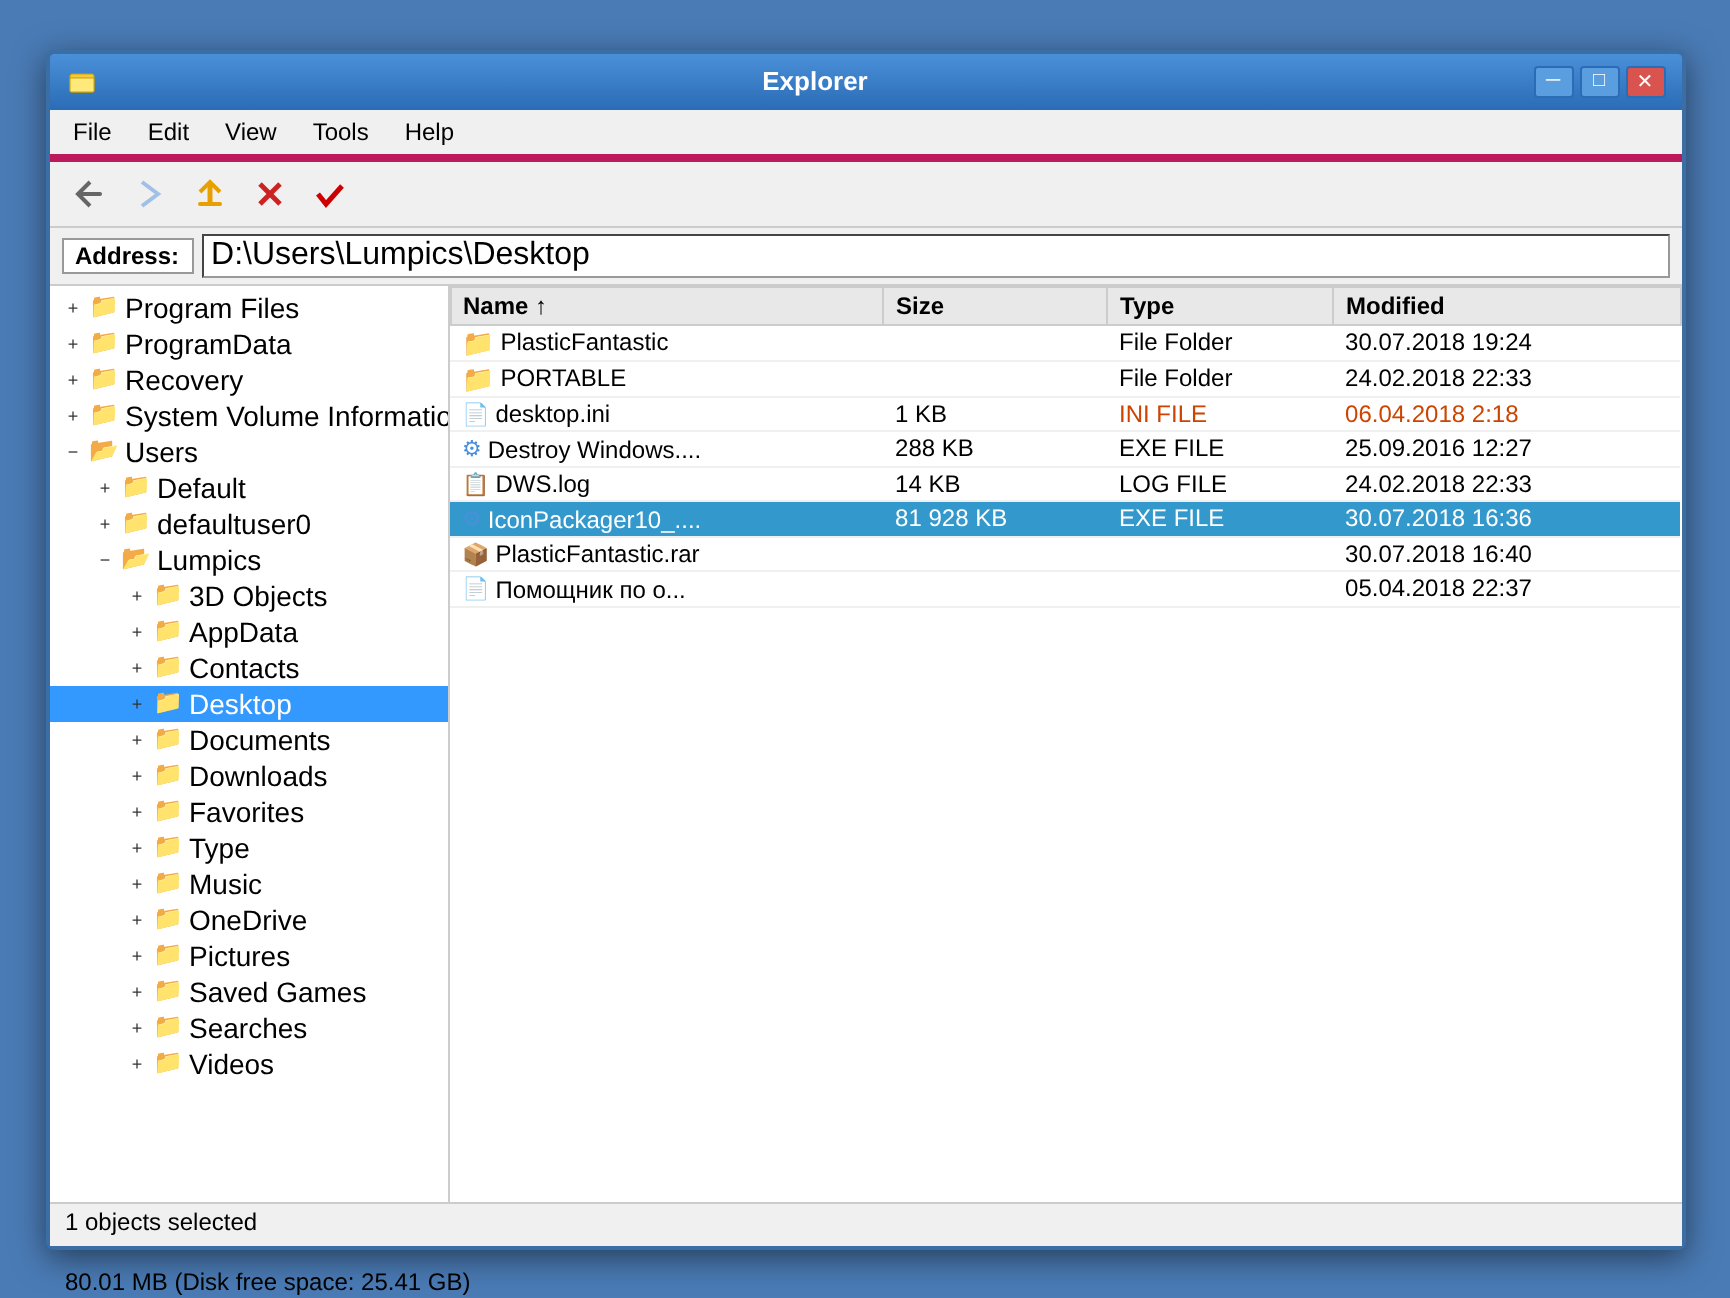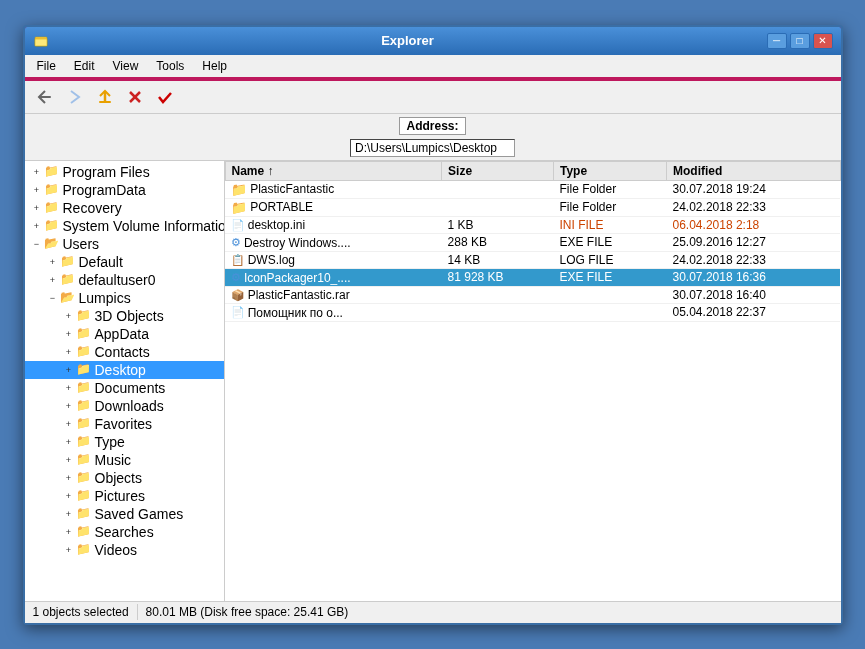--- a/index.html
+++ b/index.html
@@ -99,35 +99,34 @@
       cursor: pointer;
       background: transparent;
     }
     .address-bar {
       background: #f0f0f0;
       border-bottom: 1px solid #ccc;
       display: flex;
       align-items: center;
       padding: 3px 6px;
       gap: 4px;
-      flex-direction: column;
     }
     .address-label {
       font-weight: bold;
       padding: 1px 6px;
       border: 1px solid #999;
       background: white;
       white-space: nowrap;
     }
     .address-input {
       flex: 1;
       border: 1px inset #999;
       padding: 1px 4px;
       background: white;
-      font-size: 12px;
+      font-size: 16px;
     }
     .main-area {
       display: flex;
       flex: 1;
       overflow: hidden;
     }
     .sidebar {
       width: 200px;
       min-width: 200px;
       background: white;
@@ -208,24 +207,25 @@
       gap: 3px;
     }
     .icon-folder { color: #e8a000; font-size: 13px; }
     .icon-file { color: #888; font-size: 11px; }
     .icon-exe { color: #4a90d9; font-size: 11px; }
     .status-bar {
       background: #f0f0f0;
       border-top: 1px solid #ccc;
       padding: 2px 8px;
       display: flex;
-      align-items: center;
+      align-items: flex-start;
       gap: 8px;
       font-size: 12px;
       height: 22px;
+      flex-direction: column;
     }
     .status-bar-separator { width: 1px; height: 16px; background: #ccc; }
     
     .context-menu {
       position: absolute;
       background: white;
       border: 1px solid #aaa;
       box-shadow: 2px 3px 8px rgba(0,0,0,0.3);
       z-index: 100;
       min-width: 140px;
@@ -395,21 +395,21 @@
         <span class="tree-label">Type</span>
       </div>
       <div class="tree-item indent3">
         <span class="expand-btn">+</span>
         <span class="folder-icon folder-icon-yellow">📁</span>
         <span class="tree-label">Music</span>
       </div>
       <div class="tree-item indent3">
         <span class="expand-btn">+</span>
         <span class="folder-icon folder-icon-yellow">📁</span>
-        <span class="tree-label">Objects</span>
+        <span class="tree-label">OneDrive</span>
       </div>
       <div class="tree-item indent3">
         <span class="expand-btn">+</span>
         <span class="folder-icon folder-icon-yellow">📁</span>
         <span class="tree-label">Pictures</span>
       </div>
       <div class="tree-item indent3">
         <span class="expand-btn">+</span>
         <span class="folder-icon folder-icon-yellow">📁</span>
         <span class="tree-label">Saved Games</span>

